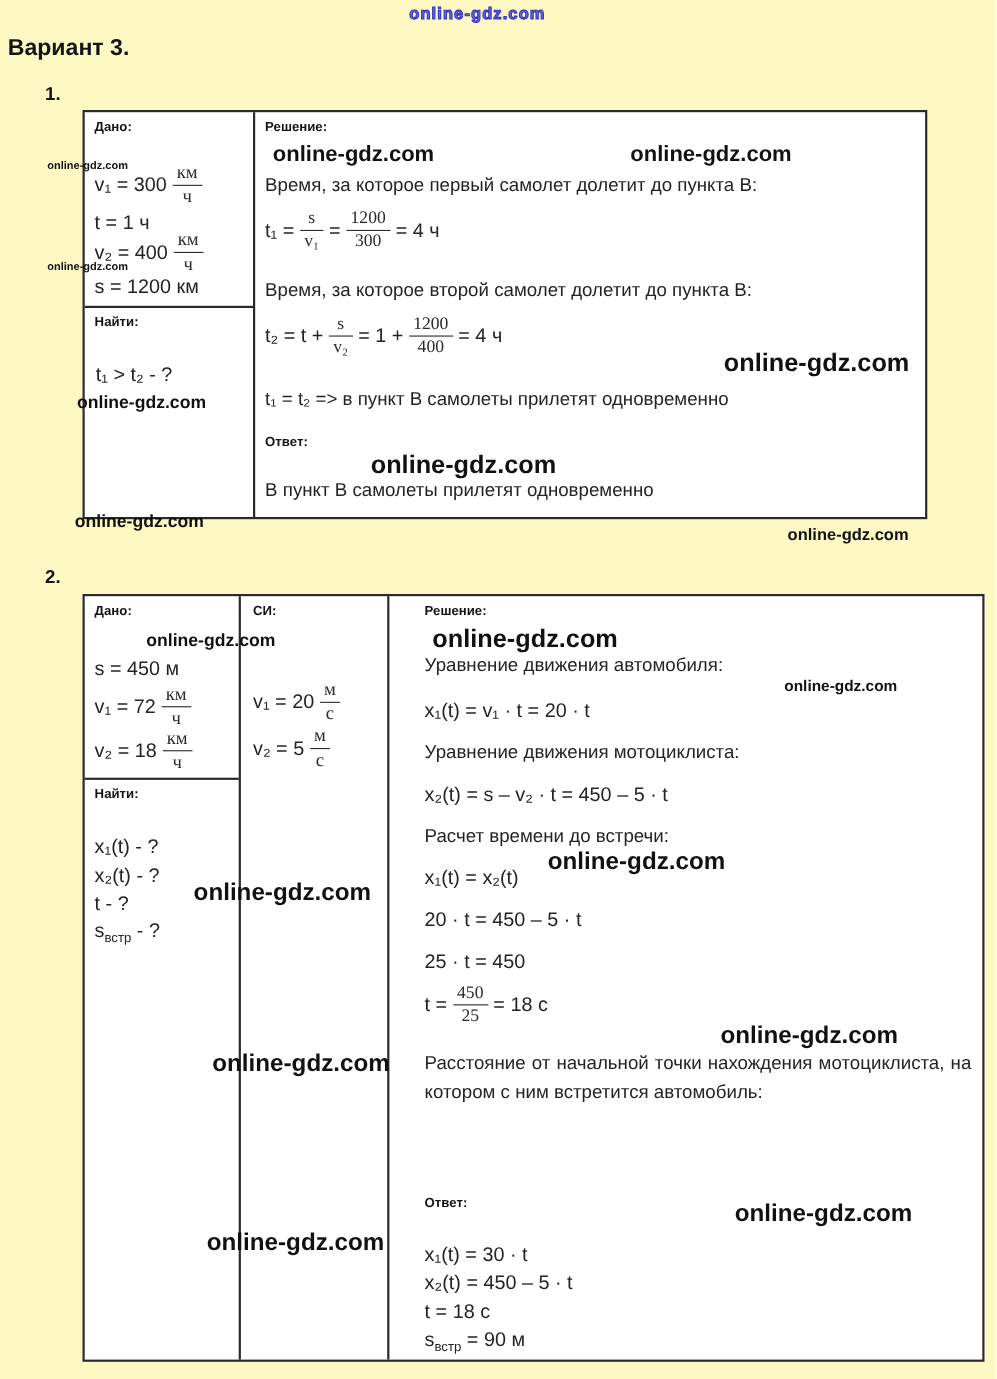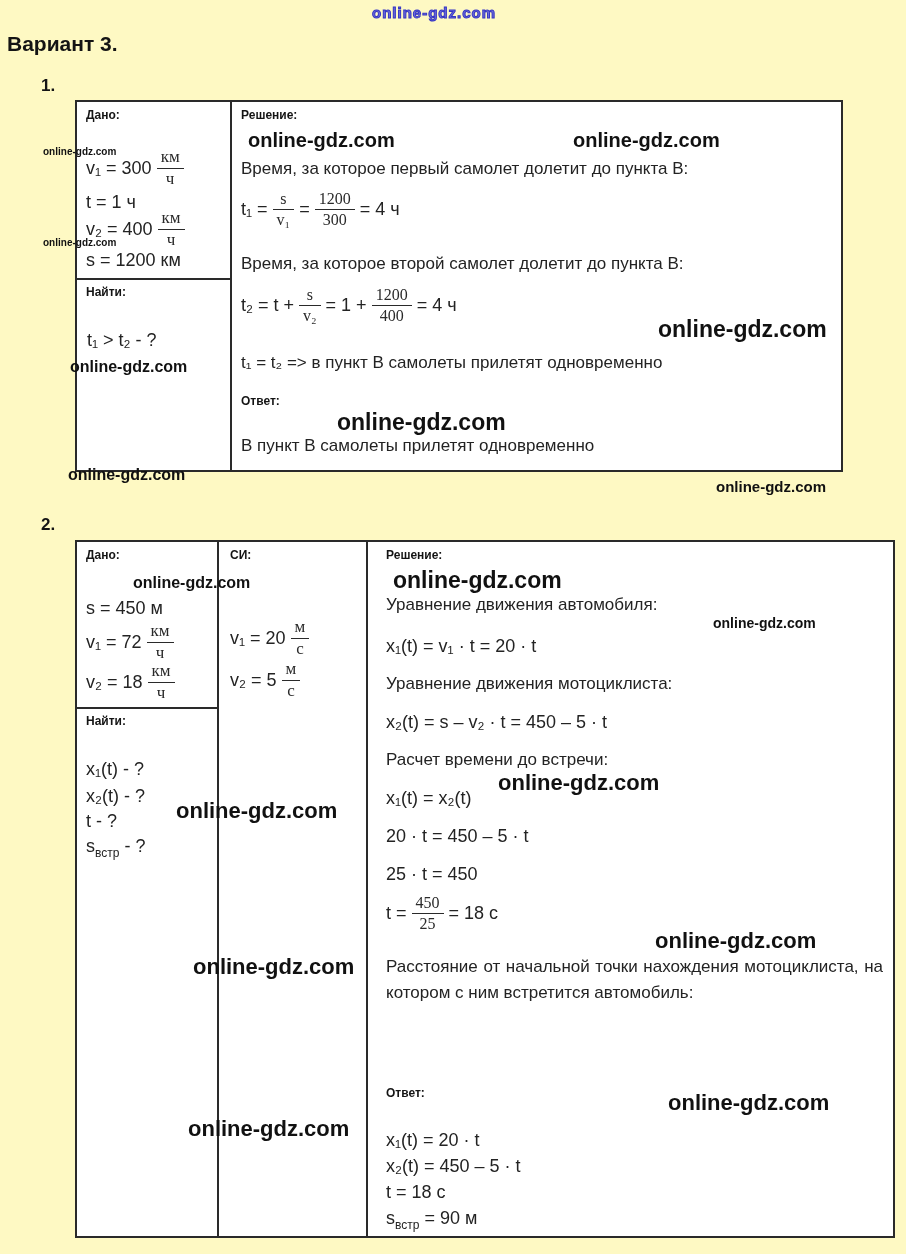--- a/index.html
+++ b/index.html
@@ -138,21 +138,21 @@
         <div class="hdr abs" style="left:9px;top:5px;">Найти:</div>
         <div class="ln abs" style="left:9px;top:50px;">x₁(t) - ?</div>
         <div class="ln abs" style="left:9px;top:77px;">x₂(t) - ?</div>
         <div class="ln abs" style="left:9px;top:102px;">t - ?</div>
         <div class="ln abs" style="left:9px;top:127px;">
           <span>s</span><sub class="subt">встр</sub><span> - ?</span>
         </div>
       </div>
     </div>
 
-    <div class="col" style="left:142px;width:149px;border-right:2px solid #2a2a2a;">
+    <div class="col" style="left:142px;width:135px;border-right:2px solid #2a2a2a;">
       <div class="hdr abs" style="left:11px;top:6px;">СИ:</div>
       <div class="frm abs" style="left:11px;top:76px;">
         <span>v₁ = 20</span>
         <span class="frac unit">
             <span class="fn">м</span>
             <span class="fd">с</span>
           </span>
       </div>
       <div class="frm abs" style="left:11px;top:118px;">
         <span>v₂ = 5</span>
@@ -176,21 +176,21 @@
       <div class="frm abs" style="left:12px;top:352px;">
         <span>t =</span>
         <span class="frac big">
             <span class="fn">450</span>
             <span class="fd">25</span>
           </span>
         <span>= 18 с</span>
       </div>
       <div class="txt just abs" style="left:12px;top:412px;width:497px;">Расстояние от начальной точки нахождения мотоциклиста, на котором с ним встретится автомобиль:</div>
       <div class="hdr abs" style="left:12px;top:544px;">Ответ:</div>
-      <div class="ln abs" style="left:12px;top:588px;">x₁(t) = 20 · t</div>
+      <div class="ln abs" style="left:12px;top:588px;">x₁(t) = 30 · t</div>
       <div class="ln abs" style="left:12px;top:614px;">x₂(t) = 450 – 5 · t</div>
       <div class="ln abs" style="left:12px;top:640px;">t = 18 с</div>
       <div class="ln abs" style="left:12px;top:666px;">
         <span>s</span><sub class="subt">встр</sub><span> = 90 м</span>
       </div>
     </div>
   </div>
 
   <span class="wm abs" style="left:133px;top:574px;font-size:16px;">online-gdz.com</span>
   <span class="wm abs" style="left:393px;top:567px;font-size:23px;">online-gdz.com</span>

